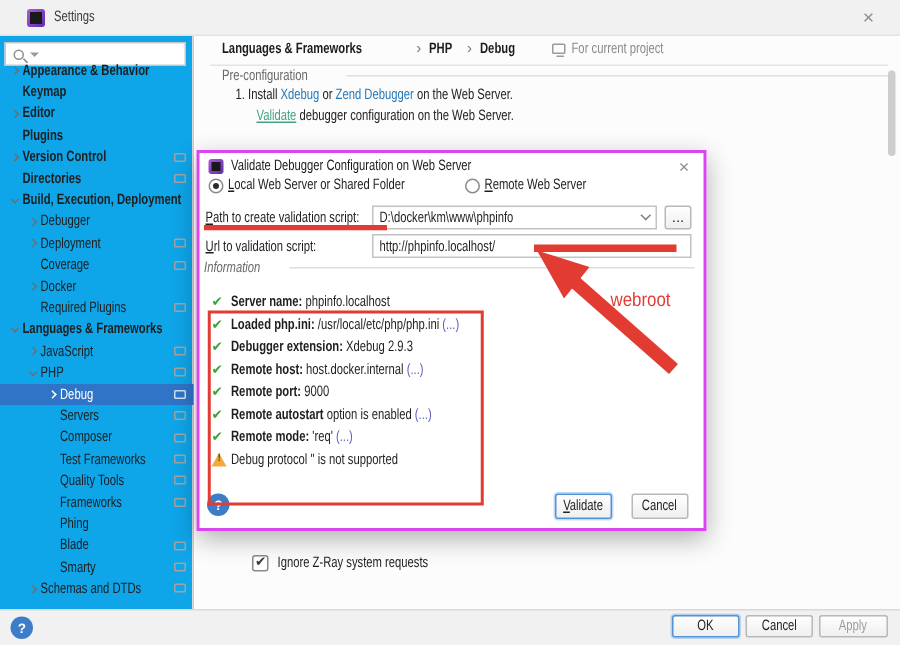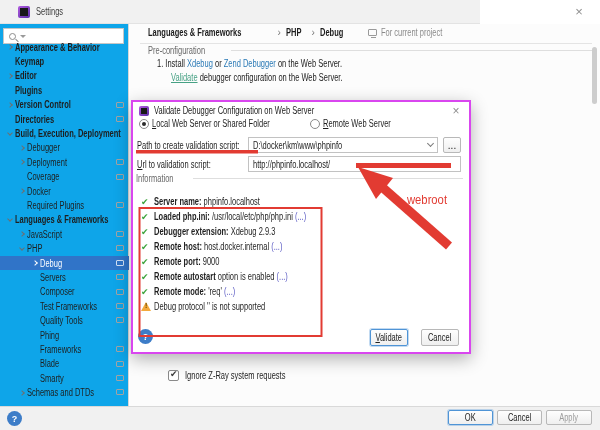--- a/index.html
+++ b/index.html
@@ -5,21 +5,21 @@
   * { margin:0; padding:0; box-sizing:border-box; cursor:default; }
   html,body { width:600px; height:430px; }
   body { font-family:"Liberation Sans","DejaVu Sans",sans-serif; font-size:10px; color:#1e1e1e; background:#fff; overflow:hidden; position:relative; }
 
   
   .t { display:inline-block; transform:scaleX(0.75); transform-origin:0 50%; white-space:nowrap; }
   .tc { transform-origin:50% 50%; }
   .mn::first-letter { text-decoration:underline; }
 
   
-  .titlebar { position:absolute; left:0; top:0; width:480px; height:24px; background:#f1f1f1; border-bottom:1px solid #e3e3e3; }
+  .titlebar { position:absolute; left:0; top:0; width:600px; height:24px; background:#f1f1f1; border-bottom:1px solid #e3e3e3; }
   .appicon { position:absolute; left:18px; top:6px; width:12px; height:12px; border-radius:2px; background:linear-gradient(135deg,#b05ae0,#5a2ea6); }
   .appicon::after { content:""; position:absolute; left:2px; top:2px; width:8px; height:8px; background:#191919; }
   .wtitle { position:absolute; left:36px; top:6px; font-size:10px; color:#3c3c3c; }
   .wclose { position:absolute; left:566px; top:2px; width:26px; height:20px; text-align:center; line-height:20px; color:#8f8f8f; font-size:13px; }
 
   
   .sidebar { position:absolute; left:0; top:24px; width:129px; height:382px; background:#0ea5e9; border-right:1px solid #d8d8d8; }
   .search { position:absolute; left:3px; top:4px; width:121px; height:16px; background:#fff; border:1px solid #c6c6c6; display:flex; align-items:center; padding-left:5px; }
   .mag { position:relative; width:7px; height:7px; border:1px solid #8d8d8d; border-radius:50%; }
   .mag::after { content:""; position:absolute; left:5px; top:6px; width:4px; height:1px; background:#8d8d8d; transform:rotate(45deg); }
@@ -76,21 +76,21 @@
   .dtitleicon { position:absolute; left:6px; top:4px; width:10px; height:10px; border-radius:2px; background:linear-gradient(135deg,#b05ae0,#5a2ea6); }
   .dtitleicon::after { content:""; position:absolute; left:2px; top:2px; width:6px; height:6px; background:#191919; }
   .dtitle { position:absolute; left:21px; top:3px; font-size:10px; color:#1a1a1a; }
   .dclose { position:absolute; left:314px; top:1px; width:18px; height:16px; text-align:center; line-height:16px; color:#8f8f8f; font-size:12px; }
   .radio { position:absolute; width:10px; height:10px; border:1px solid #8a8a8a; border-radius:50%; background:#fff; }
   .radio.on::after { content:""; position:absolute; left:2px; top:2px; width:4px; height:4px; border-radius:50%; background:#2b2b2b; }
   .dlabel { position:absolute; font-size:10px; color:#1e1e1e; }
   .field { position:absolute; background:#fff; border:1px solid #c2c2c2; display:flex; align-items:center; padding:0 4px; font-size:10px; color:#1e1e1e; }
   .field .val { flex:1; overflow:hidden; }
   .combochev { width:5px; height:5px; border-right:1px solid #7c7c7c; border-bottom:1px solid #7c7c7c; transform:rotate(45deg); margin-top:-3px; }
-  .infohdr { position:absolute; left:3px; top:71px; width:327px; }
+  .infohdr { position:absolute; left:3px; top:71px; width:327px;font-style:italic; }
   .infolist { position:absolute; left:8px; top:92px; width:320px; }
   .irow { display:flex; align-items:center; height:15px; }
   .ichk { flex:none; width:13px; color:#3ba33b; font-size:9px; }
   .iwarn { flex:none; position:relative; width:13px; height:12px; }
   .iwarn .tri { position:absolute; left:0; top:1px; width:0; height:0; border-left:5px solid transparent; border-right:5px solid transparent; border-bottom:9px solid #f3a93c; }
   .iwarn .ex { position:absolute; left:4px; top:1px; font-size:7px; font-weight:bold; color:#6b4e00; z-index:1; }
   .itext b { font-weight:bold; }
   .more { color:#5c5cc4; text-decoration:none; }
 
   
@@ -241,27 +241,27 @@
       </div>
       <div class="trow lvl2">
         <span class="ind"></span>
         <span class="chevbox"></span>
         <span class="t">Quality Tools</span>
         <span class="scricon"></span>
       </div>
       <div class="trow lvl2">
         <span class="ind"></span>
         <span class="chevbox"></span>
+        <span class="t">Frameworks</span>
+        <span class="scricon"></span>
+      </div>
+      <div class="trow lvl2">
+        <span class="ind"></span>
+        <span class="chevbox"></span>
         <span class="t">Phing</span>
-      </div>
-      <div class="trow lvl2">
-        <span class="ind"></span>
-        <span class="chevbox"></span>
-        <span class="t">Frameworks</span>
-        <span class="scricon"></span>
       </div>
       <div class="trow lvl2">
         <span class="ind"></span>
         <span class="chevbox"></span>
         <span class="t">Blade</span>
         <span class="scricon"></span>
       </div>
       <div class="trow lvl2">
         <span class="ind"></span>
         <span class="chevbox"></span>

